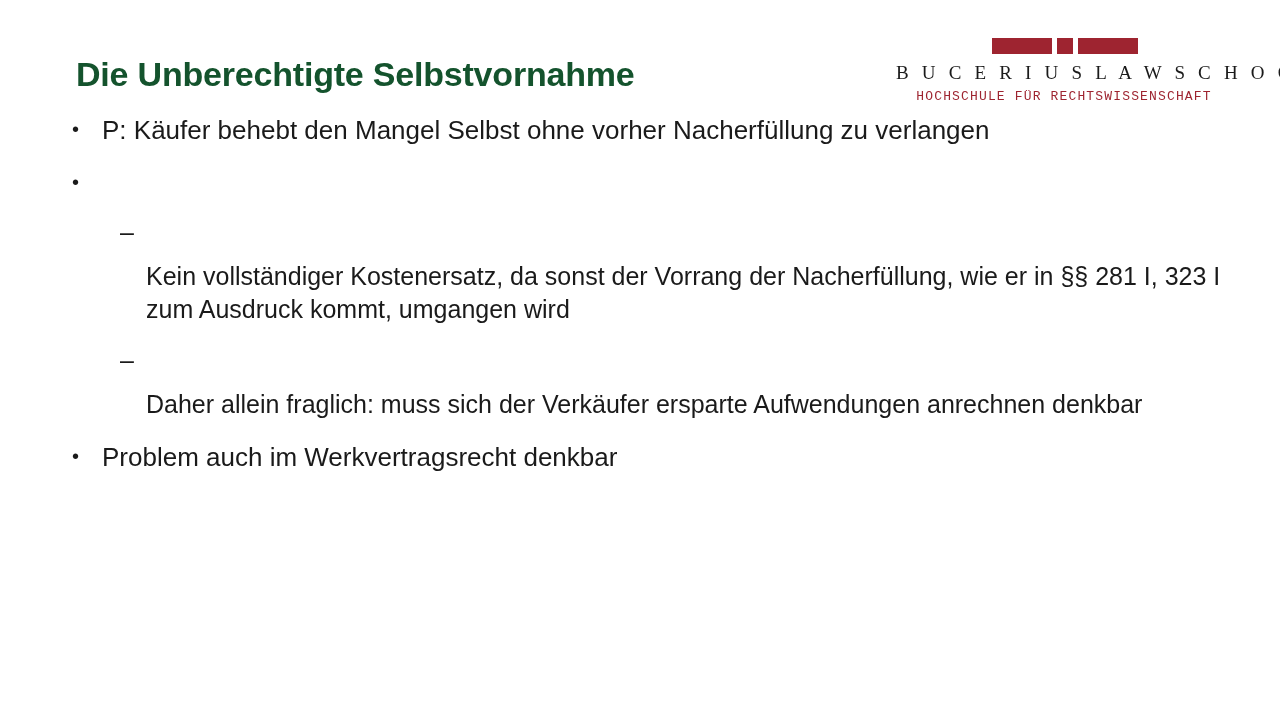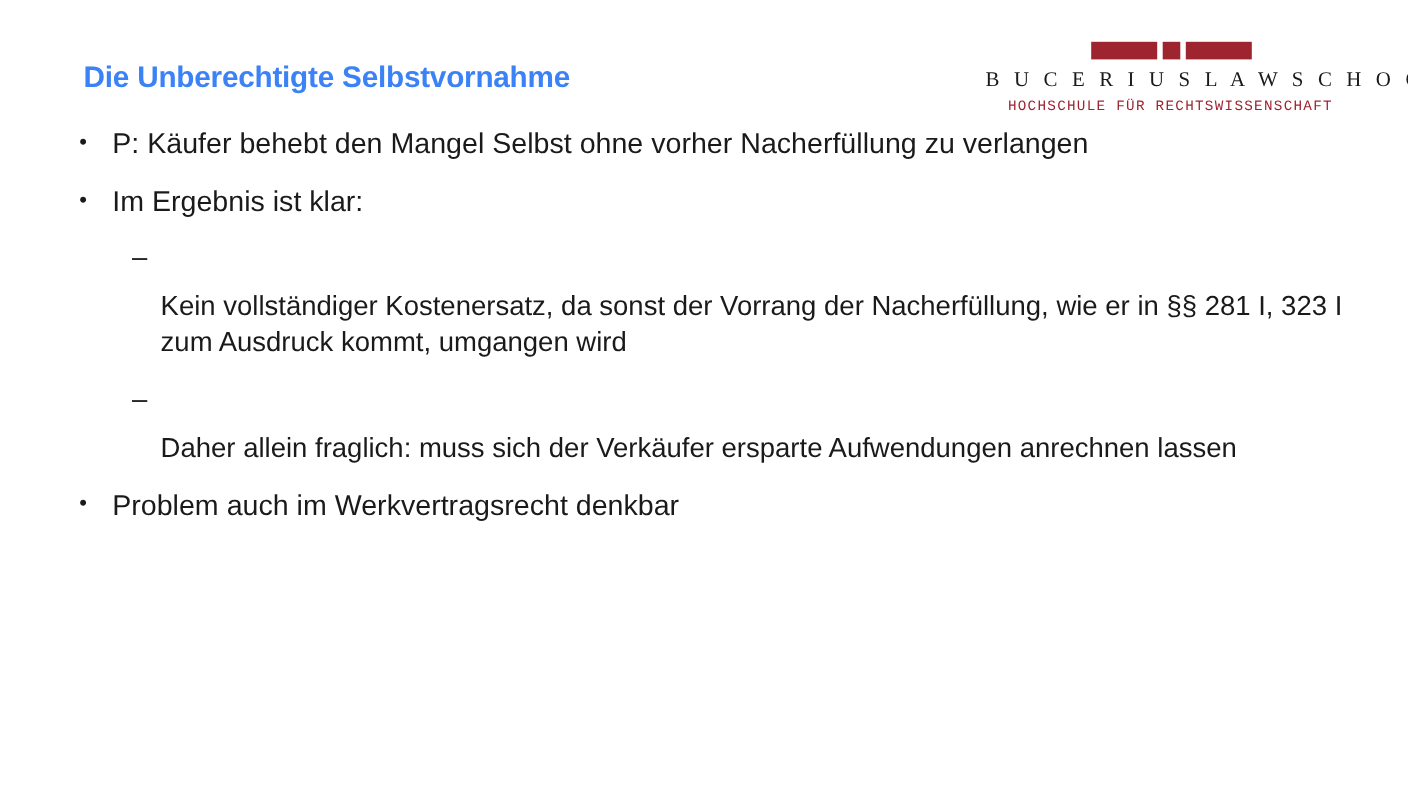--- a/index.html
+++ b/index.html
@@ -67,24 +67,24 @@
     font-size: 13px;
     letter-spacing: 1.15px;
     color: #9e2430;
     white-space: nowrap;
   }
   
   .title {
     position: absolute;
     top: 55px;
     left: 76px;
-    font-size: 27px;
+    font-size: 34px;
     font-weight: bold;
     letter-spacing: -0.2px;
-    color: #3b82f6;
+    color: #14532d;
     white-space: nowrap;
   }
   
   .body {
     position: absolute;
     top: 113px;
     left: 64px;
     width: 1160px;
   }
   .bullet {
@@ -150,35 +150,34 @@
 
     <div class="bullet lvl1">
       <span class="marker">•</span>
       <span class="btext">P: Käufer behebt den Mangel Selbst ohne vorher Nacherfüllung zu verlangen</span>
     </div>
 
     <div class="spacer-sm"></div>
 
     <div class="bullet lvl1">
       <span class="marker">•</span>
-      <span class="btext">Im Ergebnis ist klar:</span>
     </div>
 
     <div class="spacer-sm"></div>
 
     <div class="bullet lvl2">
       <span class="marker">–</span>
       <span class="btext">Kein vollständiger Kostenersatz, da sonst der Vorrang der Nacherfüllung, wie er in §§ 281 I, 323 I zum Ausdruck kommt, umgangen wird</span>
     </div>
 
     <div class="spacer-sm"></div>
 
     <div class="bullet lvl2">
       <span class="marker">–</span>
-      <span class="btext">Daher allein fraglich: muss sich der Verkäufer ersparte Aufwendungen anrechnen lassen</span>
+      <span class="btext">Daher allein fraglich: muss sich der Verkäufer ersparte Aufwendungen anrechnen denkbar</span>
     </div>
 
     <div class="spacer-sm"></div>
 
     <div class="bullet lvl1">
       <span class="marker">•</span>
       <span class="btext">Problem auch im Werkvertragsrecht denkbar</span>
     </div>
 
   </div>

